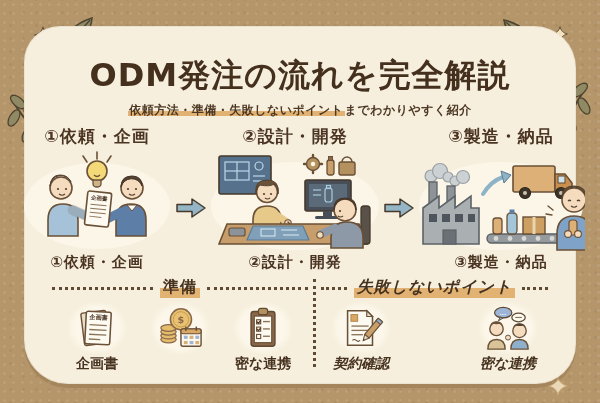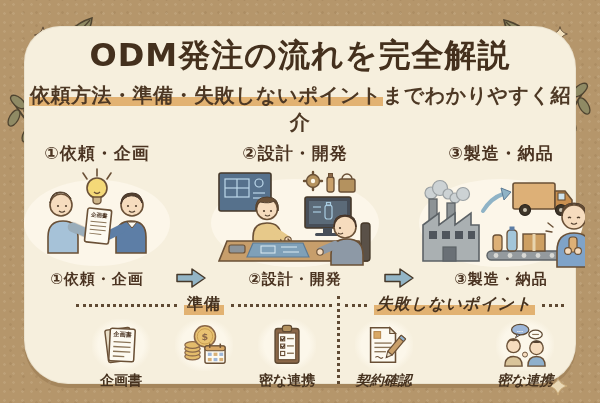--- a/index.html
+++ b/index.html
@@ -12,40 +12,40 @@
       radial-gradient(rgba(92,62,30,0.10) 1px, transparent 1.6px);
     background-size:9px 9px, 13px 13px;
     background-position:0 0, 4px 6px;
   }
   .card{
     position:absolute; left:24px; top:26px; width:552px; height:358px;
     background:#f6efdd; border-radius:36px 42px 40px 44px;
     box-shadow:0 4px 0 rgba(92,62,30,0.18), inset 0 0 0 1px rgba(120,90,50,0.08);
   }
   .title{
-    margin-top:8px; text-align:center;
+    margin-top:28px; text-align:center;
     font-size:32px; font-weight:bold; color:#44301d; letter-spacing:1px;
   }
   .subtitle{
     margin-top:4px; text-align:center;
-    font-size:20px; font-weight:bold; color:#4d3824; letter-spacing:0.5px;
+    font-size:12px; font-weight:bold; color:#4d3824; letter-spacing:0.5px;
   }
   .hl-marker{
     background:linear-gradient(transparent 58%, #e2b272 58%, #e2b272 96%, transparent 96%);
     padding:0 1px;
   }
   
-  .flow{ display:flex; justify-content:center; align-items:flex-end; margin-top:6px;margin-left:6px; }
+  .flow{ display:flex; justify-content:center; align-items:flex-start; margin-top:6px;margin-left:6px; }
   .step{ display:flex; flex-direction:column; align-items:center; }
   .step-label{ font-size:17px; font-weight:bold; color:#4b3422; letter-spacing:1px; }
   .scene{ display:block; margin-top:2px; }
   .step-caption{ font-size:15px; font-weight:bold; color:#4b3422; letter-spacing:1px; margin-top:1px; }
   .arrow{ margin:72px 2px 0; flex:0 0 auto; }
   
-  .bottom{ display:flex; margin-top:5px; padding:0 12px;margin-left:40px; }
+  .bottom{ display:flex; margin-top:5px; padding:0 28px; }
   .section{ display:flex; flex-direction:column; }
   .sec-prep{ width:256px; }
   .sec-points{ width:256px; flex:1;font-style:italic; }
   .vdiv{ width:0; border-left:3px dotted #5f4a33; margin:2px 5px 6px 5px; }
   .sec-header{ display:flex; align-items:center; gap:7px; }
   .dots{ flex:1; border-top:3px dotted #5f4a33; transform:translateY(1px); }
   .sec-title{
     font-size:16px; font-weight:bold; color:#46321f; letter-spacing:1px;
     background:linear-gradient(transparent 52%, #e2b272 52%, #e2b272 98%, transparent 98%);
     padding:0 3px;

